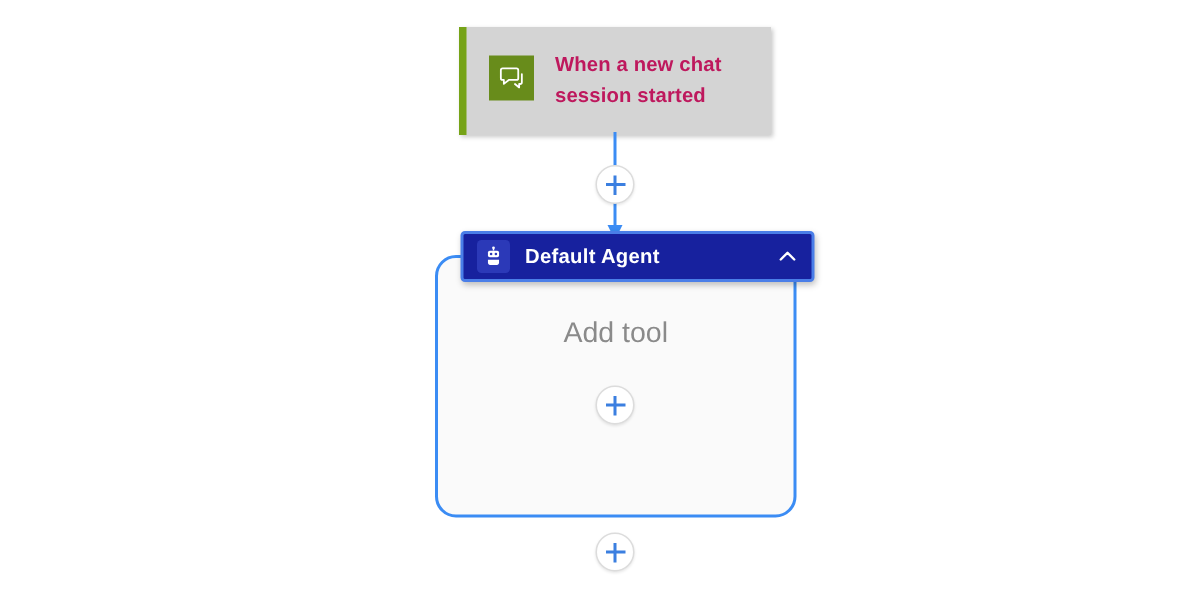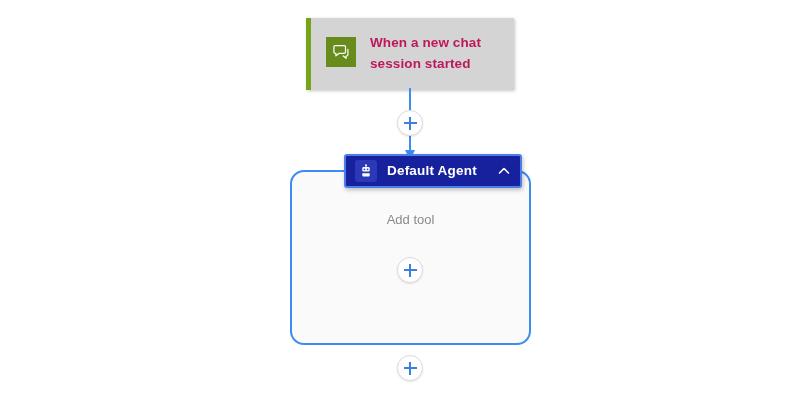--- a/index.html
+++ b/index.html
@@ -114,30 +114,29 @@
     border-radius: 14px;
     background: #fafafa;
     box-sizing: border-box;
   }
 
   
   .agent-header {
     position: absolute;
     left: 307px;
     top: 154px;
-    width: 178px;
+    width: 236px;
     height: 34px;
     background: #17219e;
     border: 2px solid #4a7ee8;
     border-radius: 3px;
     box-shadow: 1px 2px 4px rgba(0,0,0,0.25);
     box-sizing: border-box;
     display: flex;
     align-items: center;
-    margin-left: 37px;
   }
   .agent-icon-tile {
     position: absolute;
     left: 9px;
     top: 4px;
     width: 22px;
     height: 22px;
     background: #2b39b8;
     border-radius: 3px;
     display: flex;
@@ -164,21 +163,21 @@
     justify-content: center;
   }
 
   
   .add-tool-label {
     position: absolute;
     left: 290px;
     top: 212px;
     width: 241px;
     text-align: center;
-    font-size: 13px;
+    font-size: 19px;
     color: #8a8a8a;
   }
 </style>
 </head>
 <body>
 
 <div id="canvas">
 
   <div class="trigger-node">
     <div class="trigger-accent"></div>

